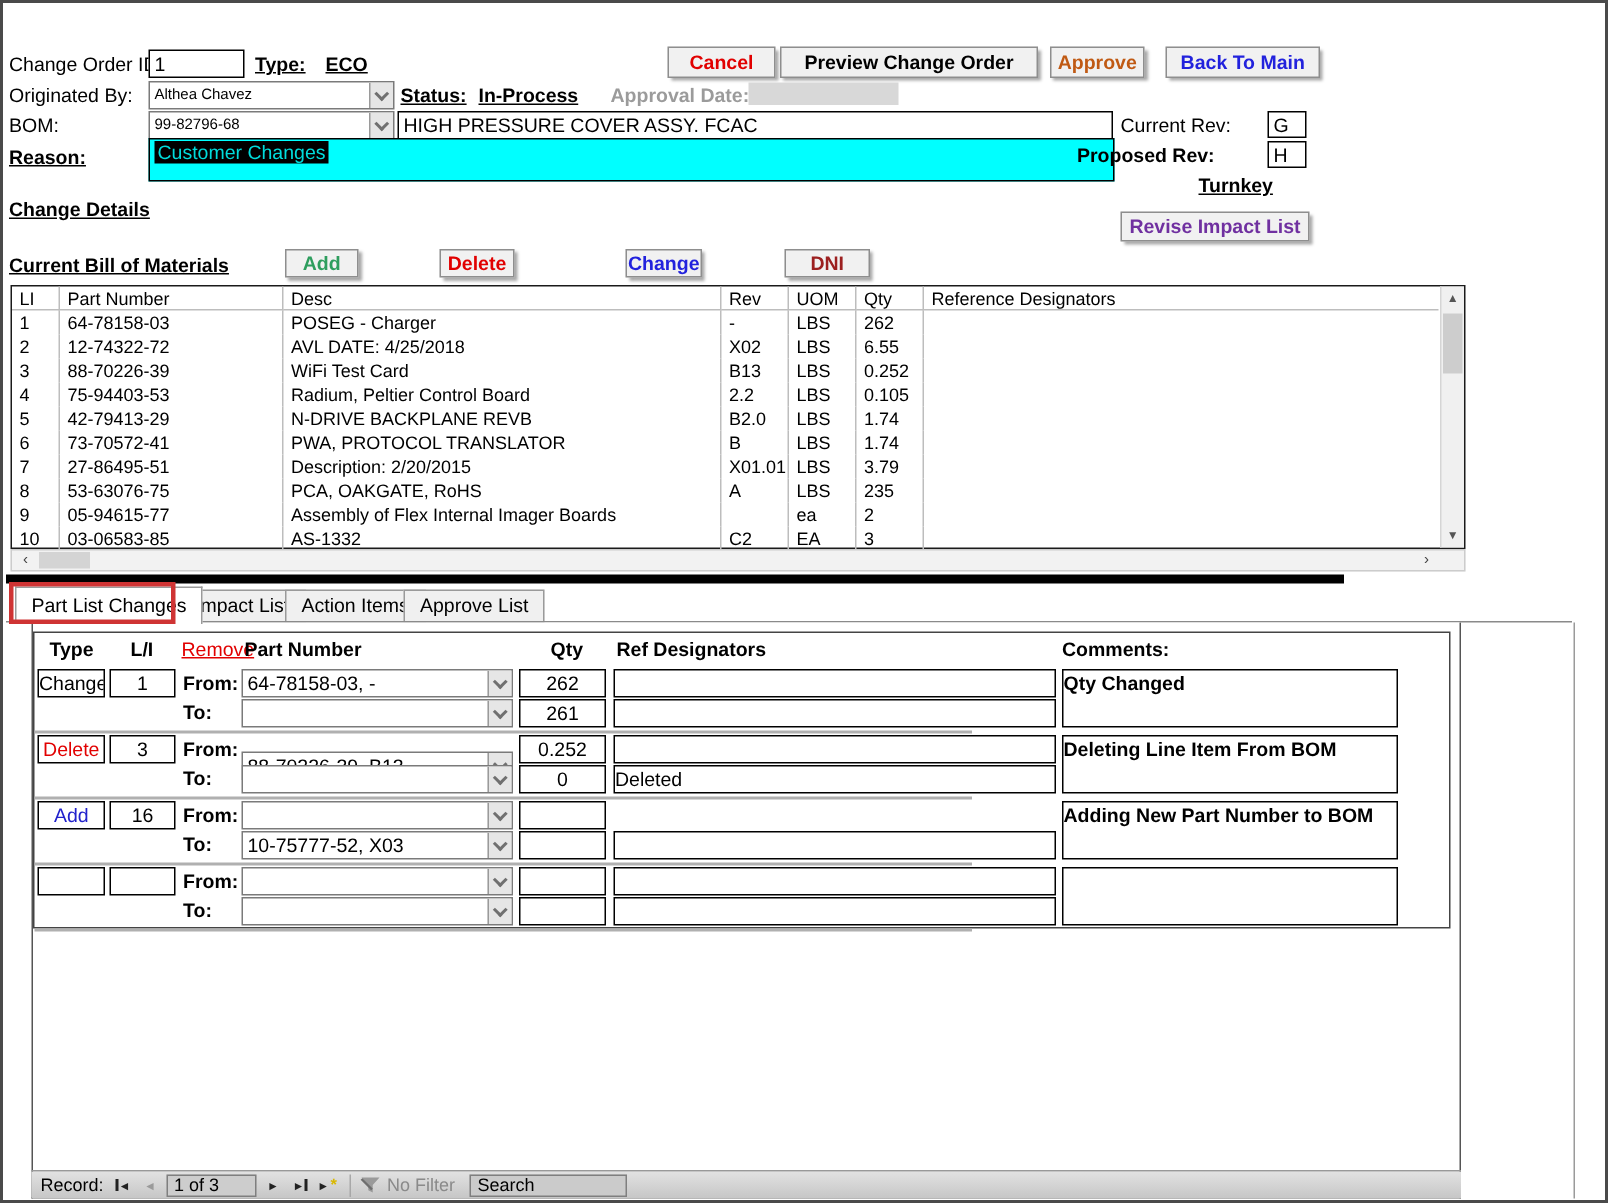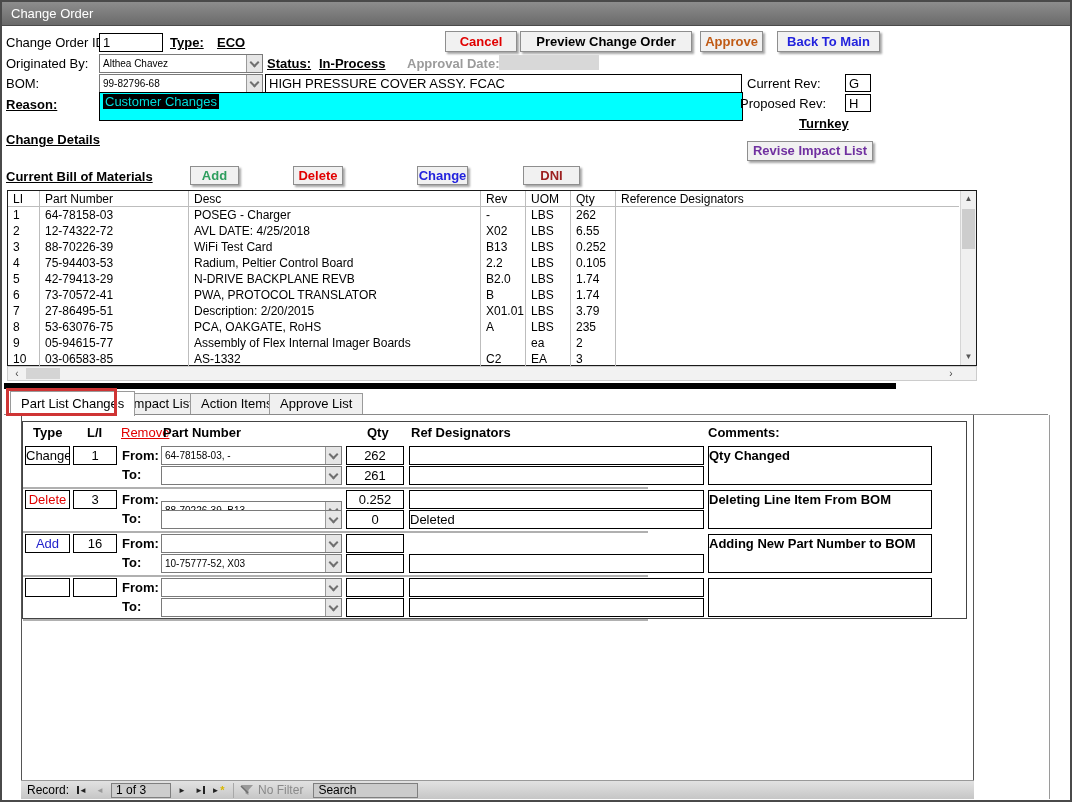--- a/index.html
+++ b/index.html
@@ -73,21 +73,21 @@
              border-left:1px solid #555; border-right:1px solid #555; border-bottom:1px solid #555;
              background:#fff; }
   .rightline { position:absolute; left:1047px; top:413px; width:1px; height:384px; background:#9a9a9a; }
   
   .plc-box { position:absolute; left:20px; top:419px; width:945px; height:198px;
              border:1px solid #444; background:#fff; }
   .plc-h { position:absolute; font-size:13px; font-weight:bold; white-space:nowrap; top:3px; }
   .plc-row { position:absolute; left:0; width:945px; height:44px; }
   .pbx { position:absolute; border:1px solid #000; background:#fff; font-size:13px;
          line-height:17px; overflow:hidden; white-space:nowrap; }
-  .pcombo { position:absolute; border:1px solid #7a7a7a; background:#fff; font-size:10px;
+  .pcombo { position:absolute; border:1px solid #7a7a7a; background:#fff; font-size:13px;
             line-height:17px; padding:0 18px 0 3px; overflow:hidden; white-space:nowrap; }
   .plc-sep { position:absolute; left:0; top:41px; width:625px; height:2px; background:#b0b0b0; }
   .fromto { position:absolute; font-size:13px; font-weight:bold; }
   
   .recnav { position:absolute; left:19px; top:778px; width:953px; height:19px;
             background:linear-gradient(#e2e2e2,#c6c6c6); border-top:1px solid #999;
             display:flex; align-items:center; font-size:12px; }
   .rn-lbl { margin:0 4px 0 6px; white-space:nowrap; }
   .rn-btn { width:18px; height:17px; display:flex; align-items:center; justify-content:center;
             font-size:8px; color:#222; cursor:pointer; }
@@ -100,21 +100,20 @@
   .rn-search { width:105px; height:15px; background:#cbcbcb; border:1px solid #7f7f7f;
                font-size:12px; line-height:13px; padding-left:4px; margin-left:10px;
                font-family:inherit; color:#000; }
   .star { color:#d9b800; font-weight:bold; font-size:11px; margin-left:1px; }
 </style>
 </head>
 <body>
 
 <div id="window">
 
-  <div class="titlebar">Change Order</div>
 
   <div class="lbl" style="left:4px;top:33px;">Change Order ID</div>
   <div class="bx" style="left:97px;top:31px;width:64px;height:19px;">1</div>
   <div class="lbl bu" style="left:168px;top:33px;">Type:</div>
   <div class="lbl bu" style="left:215px;top:33px;">ECO</div>
 
   <button class="btn" style="left: 443px; top: 29px; width: 72px; height: 21px; color: rgb(225, 0, 0);">Cancel</button>
   <button class="btn" style="left: 518px; top: 29px; width: 172px; height: 21px; color: rgb(0, 0, 0);">Preview Change Order</button>
   <button class="btn" style="left: 698px; top: 29px; width: 63px; height: 21px; color: rgb(192, 90, 20);">Approve</button>
   <button class="btn" style="left: 775px; top: 29px; width: 103px; height: 21px; color: rgb(34, 34, 221);">Back To Main</button>
@@ -139,21 +138,21 @@
       </span>
   </div>
   <div class="bx" style="left:263px;top:72px;width:477px;height:19px;">HIGH PRESSURE COVER ASSY. FCAC</div>
   <div class="lbl" style="left:745px;top:74px;">Current Rev:</div>
   <div class="bx" style="left:843px;top:72px;width:26px;height:18px;">G</div>
 
   <div class="lbl bu" style="left:4px;top:95px;">Reason:</div>
   <div class="bx" style="left:97px;top:90px;width:644px;height:29px;background:#00ffff;line-height:18px;">
     <span style="background:#000;color:#00dcdc;padding:0 2px;">Customer Changes</span>
   </div>
-  <div class="lbl" style="left:738px;top:94px;font-weight:normal;text-align:center;">Proposed Rev:</div>
+  <div class="lbl" style="left:716px;top:94px;font-weight:bold;text-align:center;">Proposed Rev:</div>
   <div class="bx" style="left:843px;top:92px;width:26px;height:18px;">H</div>
   <div class="lbl bu" style="left:797px;top:114px;">Turnkey</div>
 
   <div class="lbl bu" style="left:4px;top:130px;">Change Details</div>
   <button class="btn" style="left: 745px; top: 139px; width: 126px; height: 20px; color: rgb(112, 48, 160);">Revise Impact List</button>
 
   <div class="lbl bu" style="left:4px;top:167px;">Current Bill of Materials</div>
   <button class="btn" style="left: 188px; top: 164px; width: 49px; height: 19px; color: rgb(46, 158, 94);">Add</button>
   <button class="btn" style="left: 291px; top: 164px; width: 50px; height: 19px; color: rgb(225, 0, 0);">Delete</button>
   <button class="btn" style="left: 415px; top: 164px; width: 51px; height: 19px; color: rgb(34, 34, 221);">Change</button>

